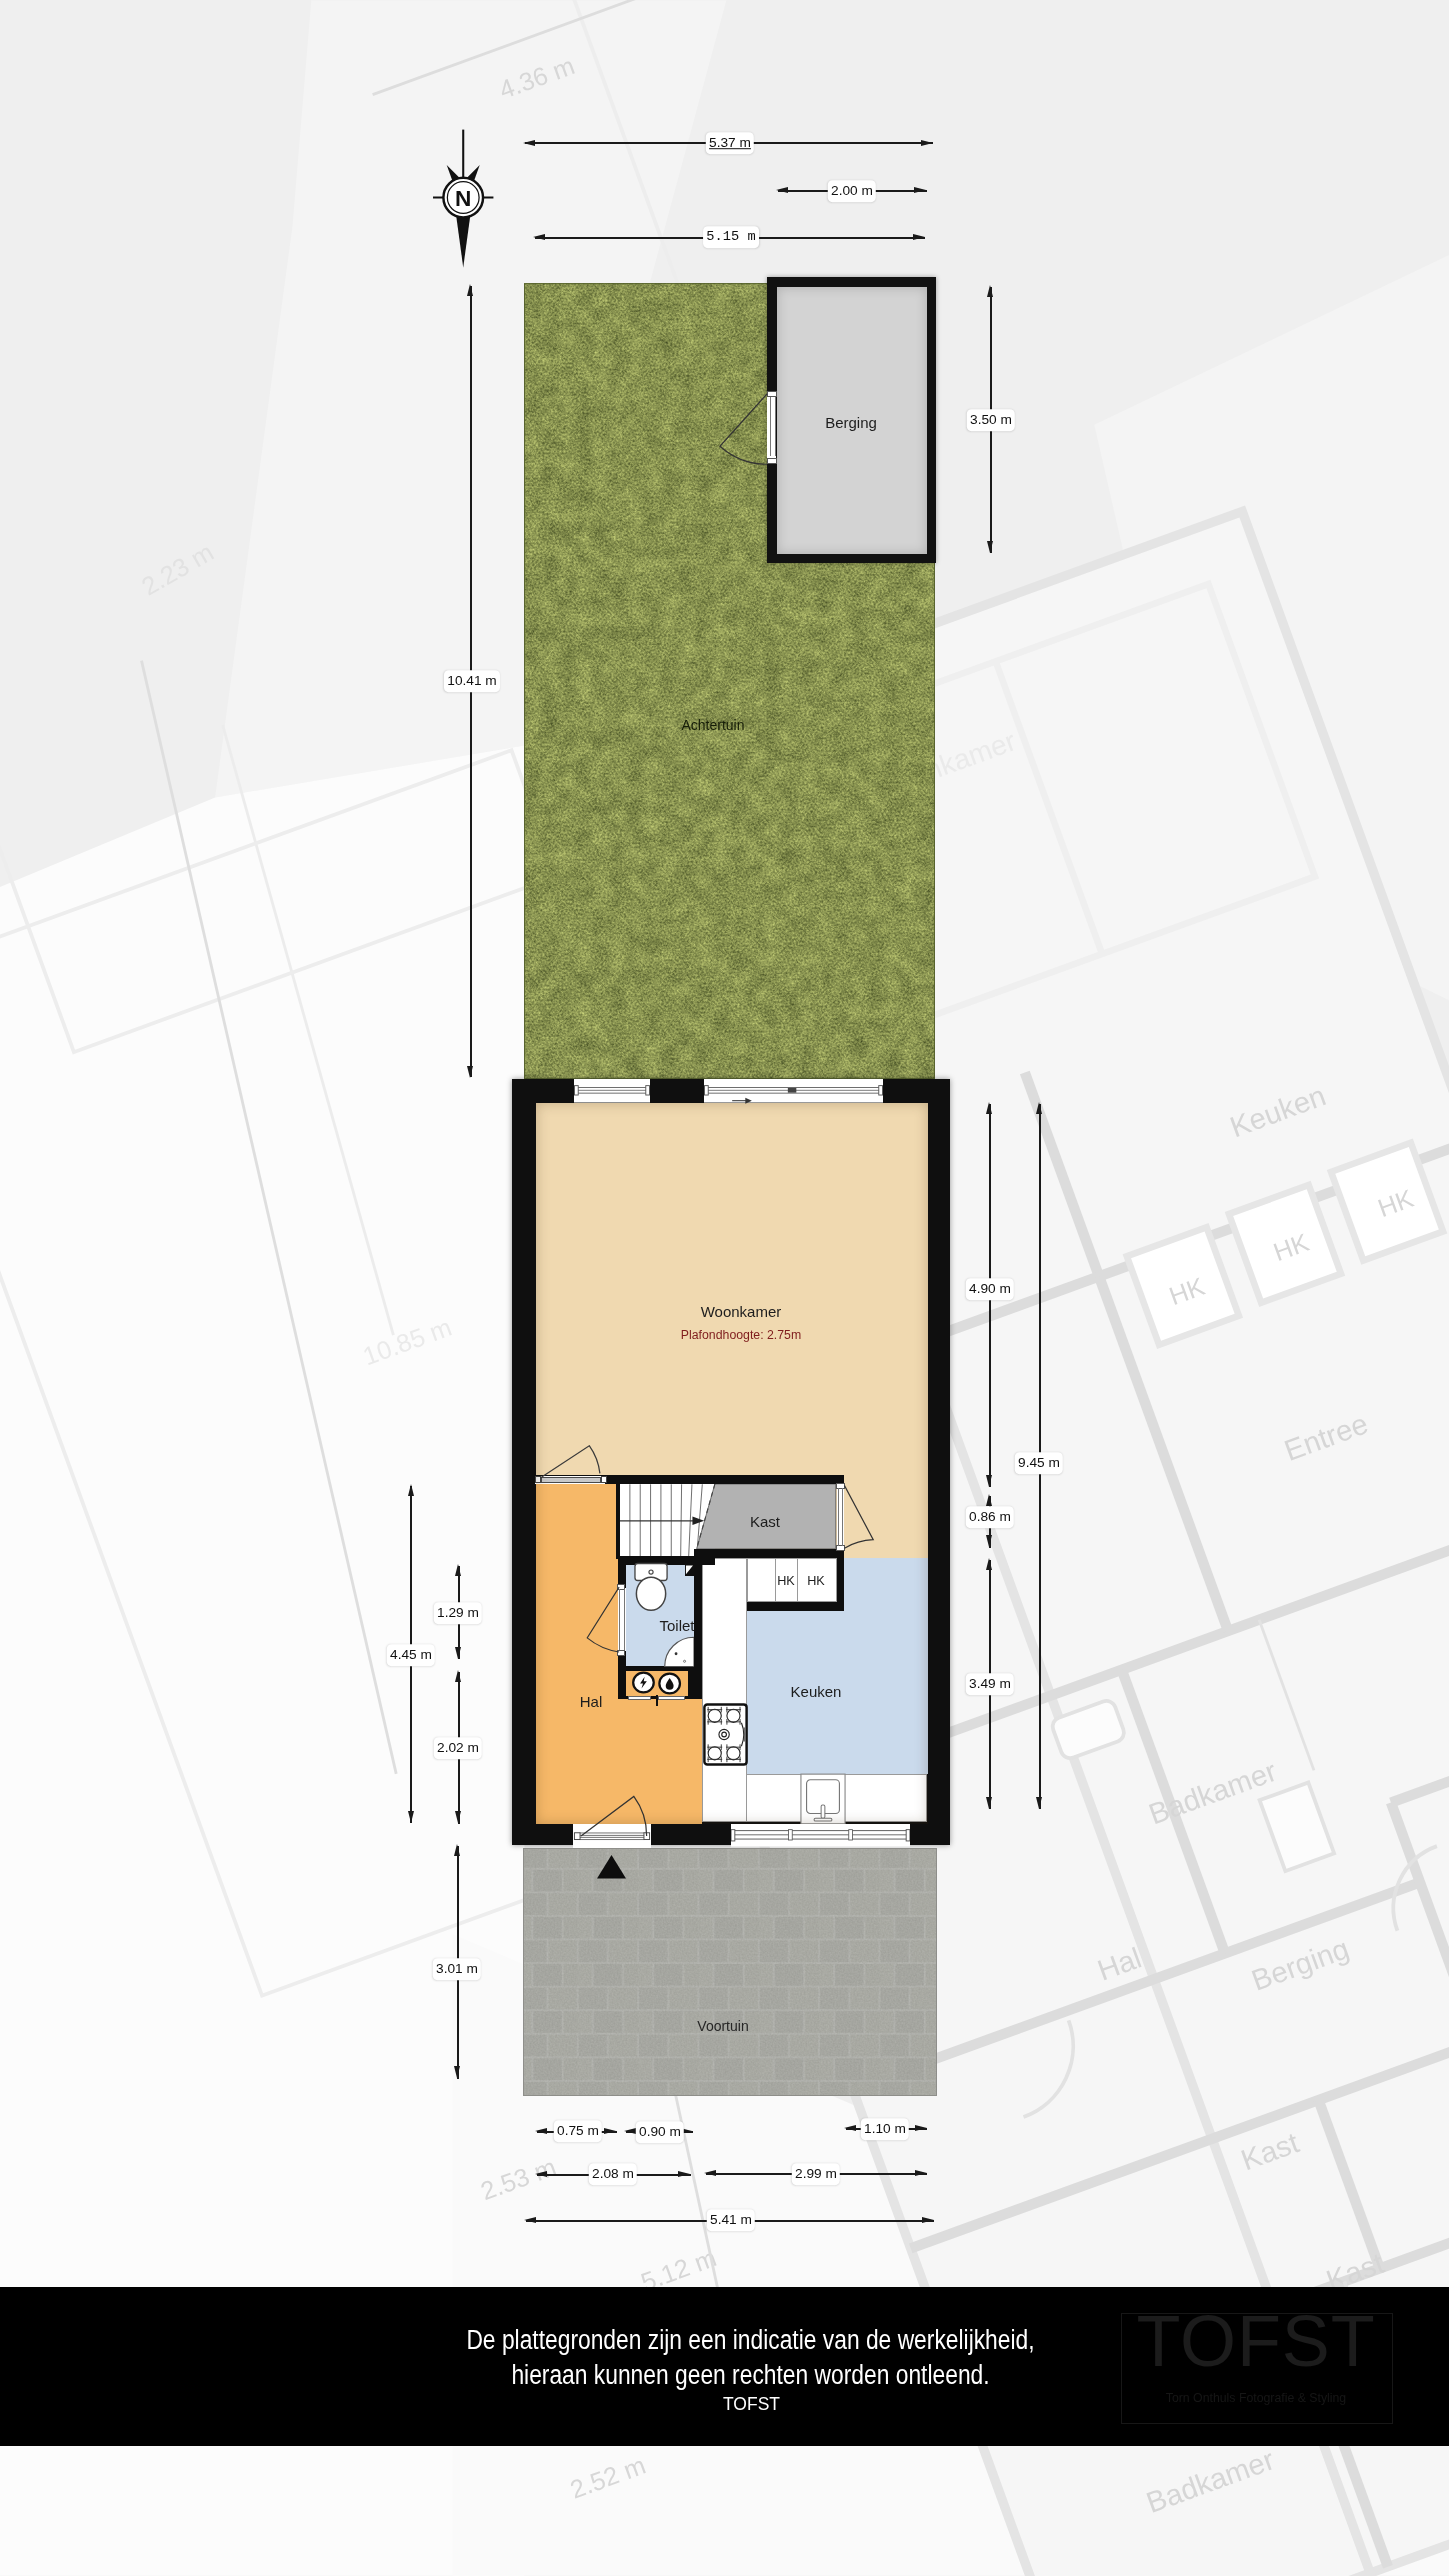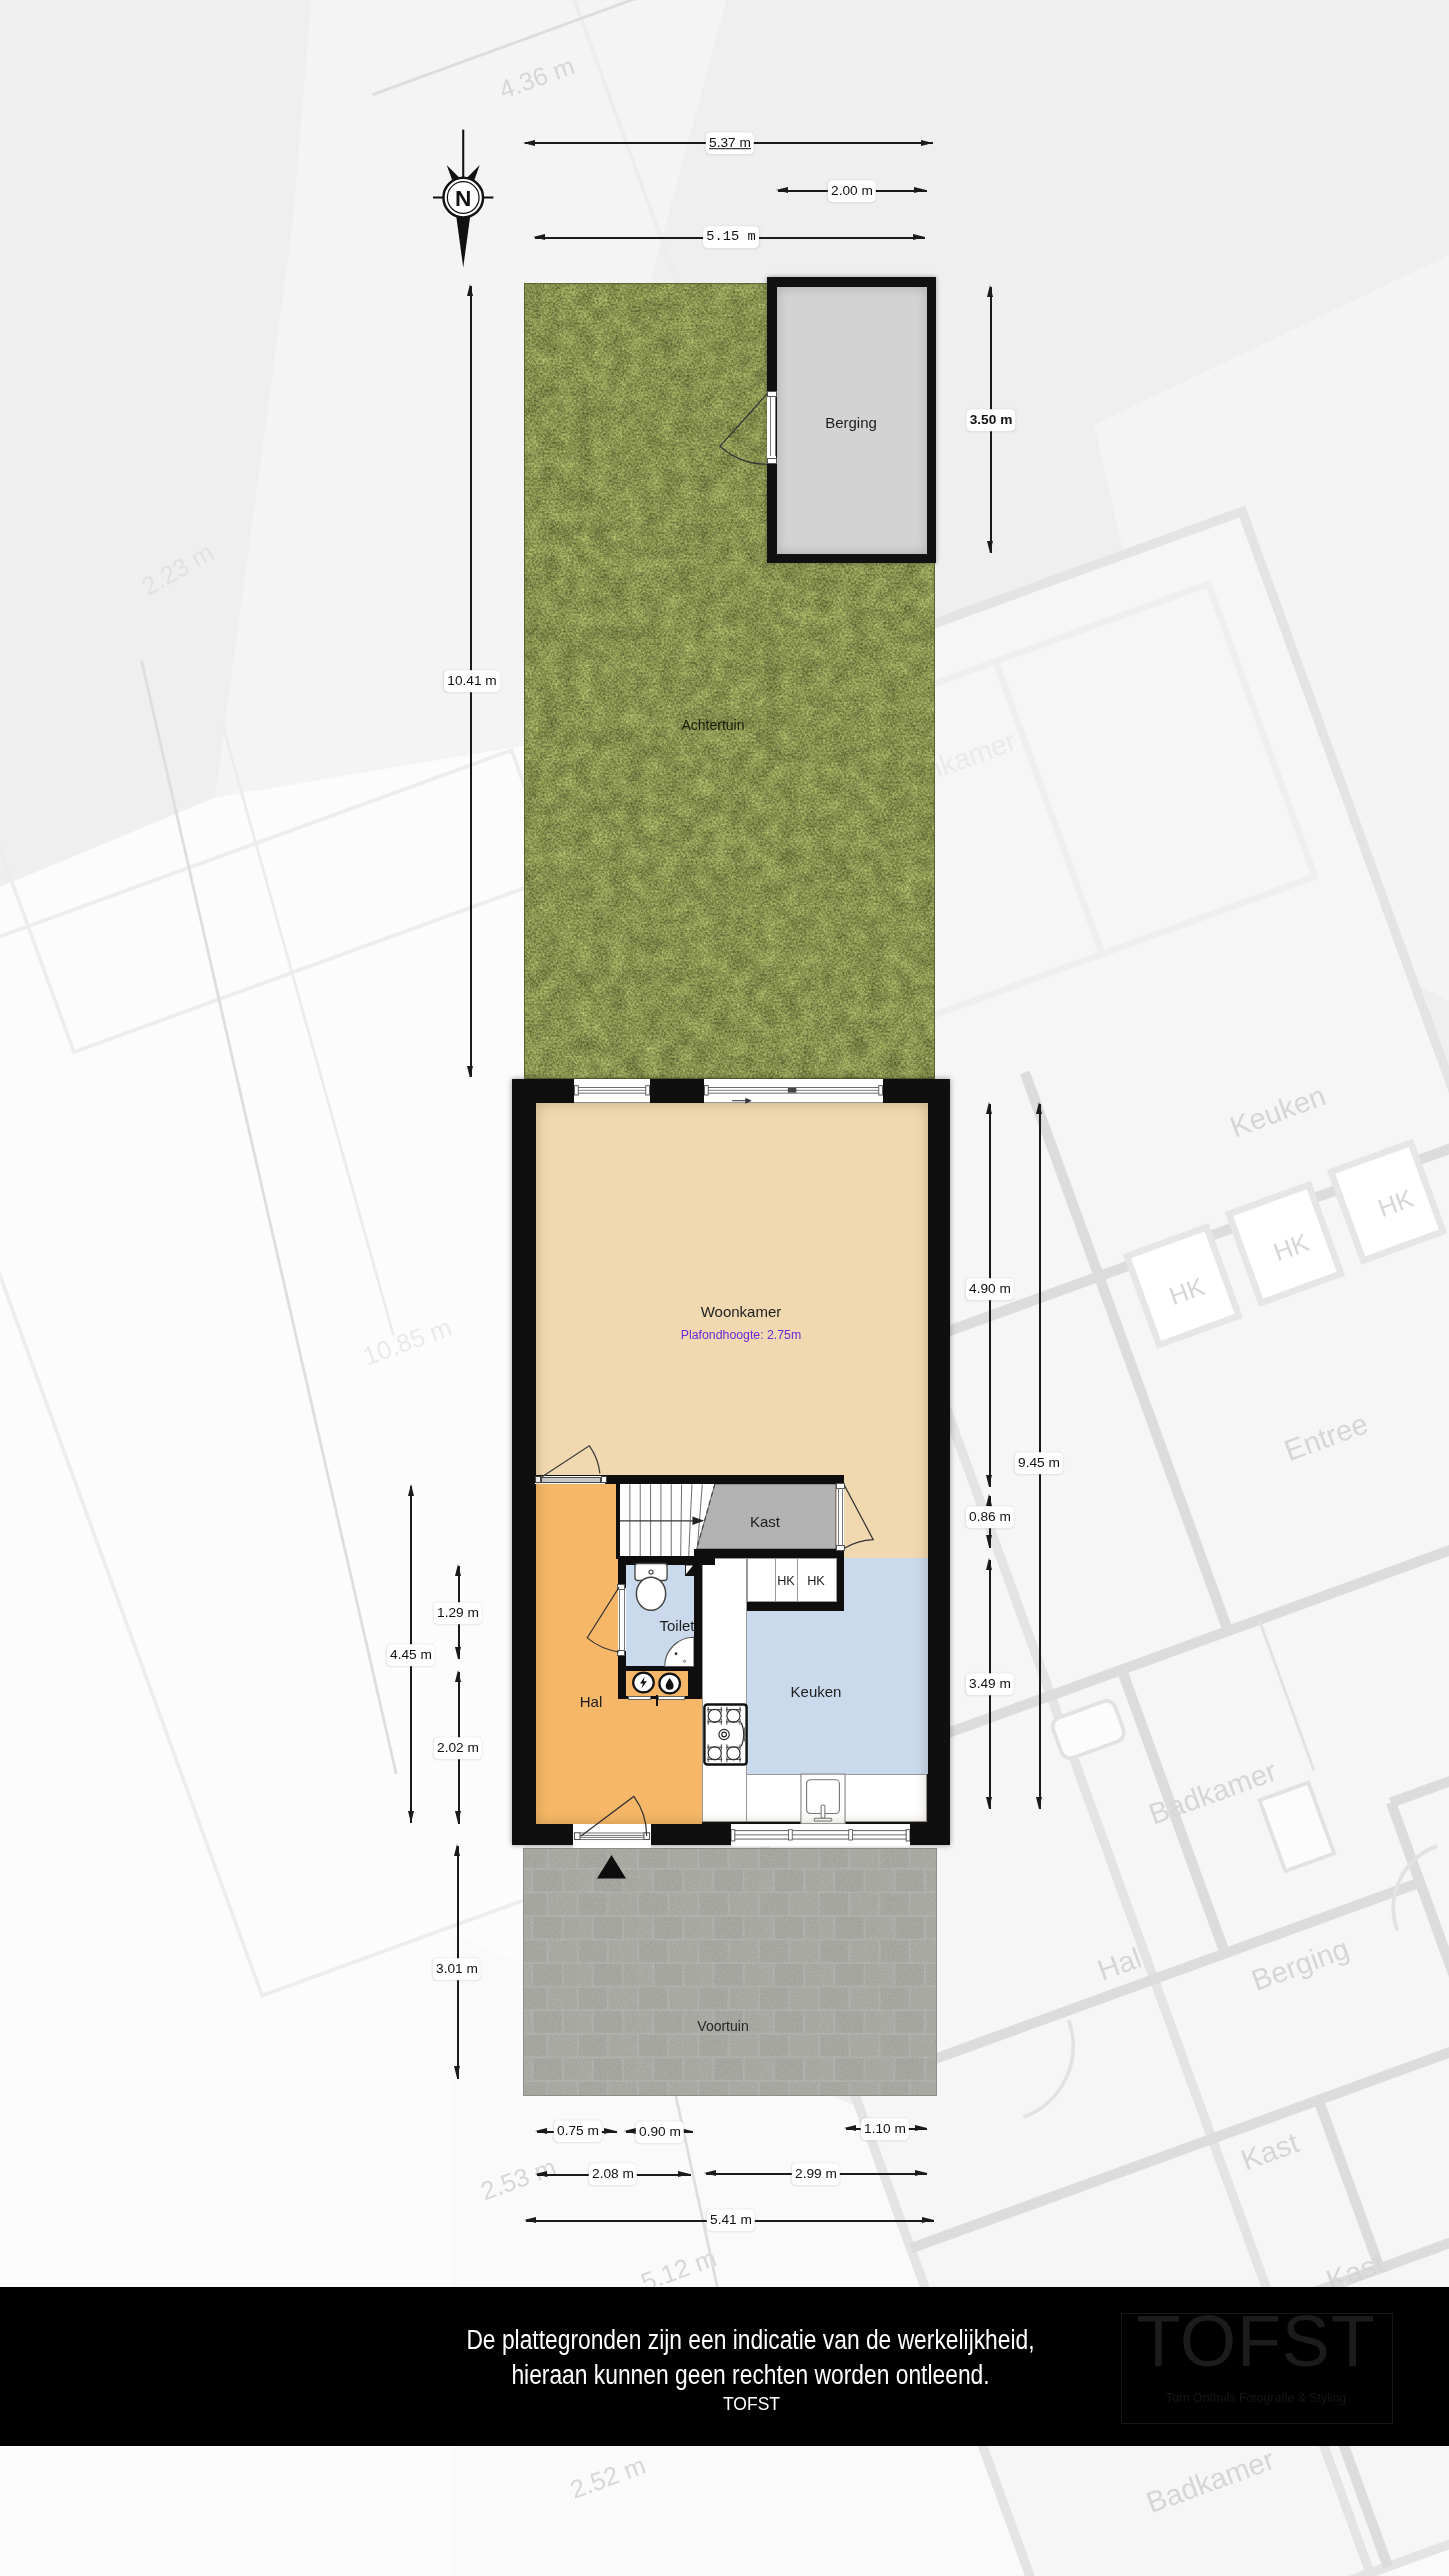--- a/index.html
+++ b/index.html
@@ -132,21 +132,21 @@
   <div class="dim" style="left:731px;top:237px;font-family:Liberation Mono, monospace;">5.15 m</div>
 
   <div class="vline" style="left:470px;top:286px;height:791px;"></div>
   <div class="ah-u" style="left:467px;top:284px;"></div>
   <div class="ah-d" style="left:467px;top:1066px;"></div>
   <div class="dim" style="left:472px;top:681px;">10.41 m</div>
 
   <div class="vline" style="left:990px;top:287px;height:266px;"></div>
   <div class="ah-u" style="left:987px;top:285px;"></div>
   <div class="ah-d" style="left:987px;top:541px;"></div>
-  <div class="dim" style="left:991px;top:420px;font-weight:bold;">3.50 m</div>
+  <div class="dim" style="left:991px;top:420px;">3.50 m</div>
 </div>
 
 <div id="garden" class="abs" style="left:524px;top:283px;width:477px;height:796px;">
 <svg width="411" height="796" viewBox="0 0 436 844">
   <defs>
     <filter id="grassn" x="0" y="0" width="100%" height="100%" color-interpolation-filters="sRGB">
       <feTurbulence type="fractalNoise" baseFrequency="0.45" numOctaves="3" seed="7" result="n"></feTurbulence>
       <feColorMatrix in="n" type="matrix" values="0.75 0 0 0 0.165   0.75 0 0 0 0.205   0.5 0 0 0 0.068   0 0 0 0 1"></feColorMatrix>
     </filter>
     <filter id="grassb" x="0" y="0" width="100%" height="100%" color-interpolation-filters="sRGB">
@@ -369,21 +369,21 @@
     <rect x="3" y="7" width="184" height="9" fill="#fff" stroke="#666" stroke-width="1.1"></rect>
     <line x1="3" y1="11.5" x2="187" y2="11.5" stroke="#666" stroke-width="1"></line>
     <rect x="61" y="6" width="4" height="11" fill="#fff" stroke="#555" stroke-width="0.9"></rect>
     <rect x="125" y="6" width="4" height="11" fill="#fff" stroke="#555" stroke-width="0.9"></rect>
     <rect x="0" y="6" width="4" height="12" fill="#fff" stroke="#555" stroke-width="1"></rect>
     <rect x="186" y="6" width="4" height="12" fill="#fff" stroke="#555" stroke-width="1"></rect>
   </svg>
   <div class="abs" style="left:536px;top:1103px;width:392px;height:721px;box-shadow:inset 0 0 13.2px rgba(60,40,10,0.25);"></div>
 
   <div class="lbl" style="left:741px;top:1311px;">Woonkamer</div>
-  <div class="lbl" style="left:741px;top:1335px;font-size:12.3px;color:#6d28d9;">Plafondhoogte: 2.75m</div>
+  <div class="lbl" style="left:741px;top:1335px;font-size:12.3px;color:#7f1d1d;">Plafondhoogte: 2.75m</div>
   <div class="lbl" style="left:591px;top:1701px;">Hal</div>
   <div class="lbl" style="left:653px;top:1625px;margin-left:24px;">Toilet</div>
   <div class="lbl" style="left:816px;top:1691px;">Keuken</div>
 </div>
 
 <div id="voortuin" class="abs" style="left:523px;top:1848px;width:414px;height:248px;">
 <svg width="414" height="248" viewBox="0 0 439 263">
   <defs>
     <pattern id="brick" width="64" height="50" patternUnits="userSpaceOnUse" patternTransform="translate(-6,-3)">
       <rect width="64" height="50" fill="#b2b3ae"></rect>

